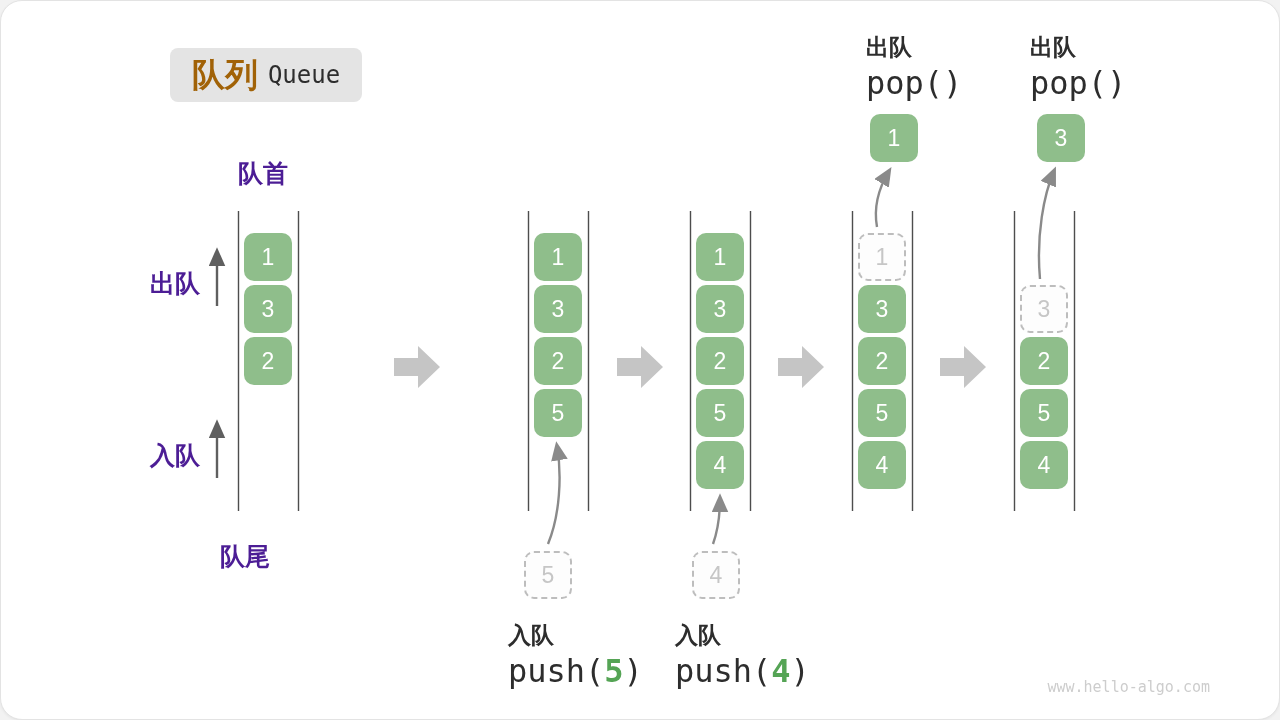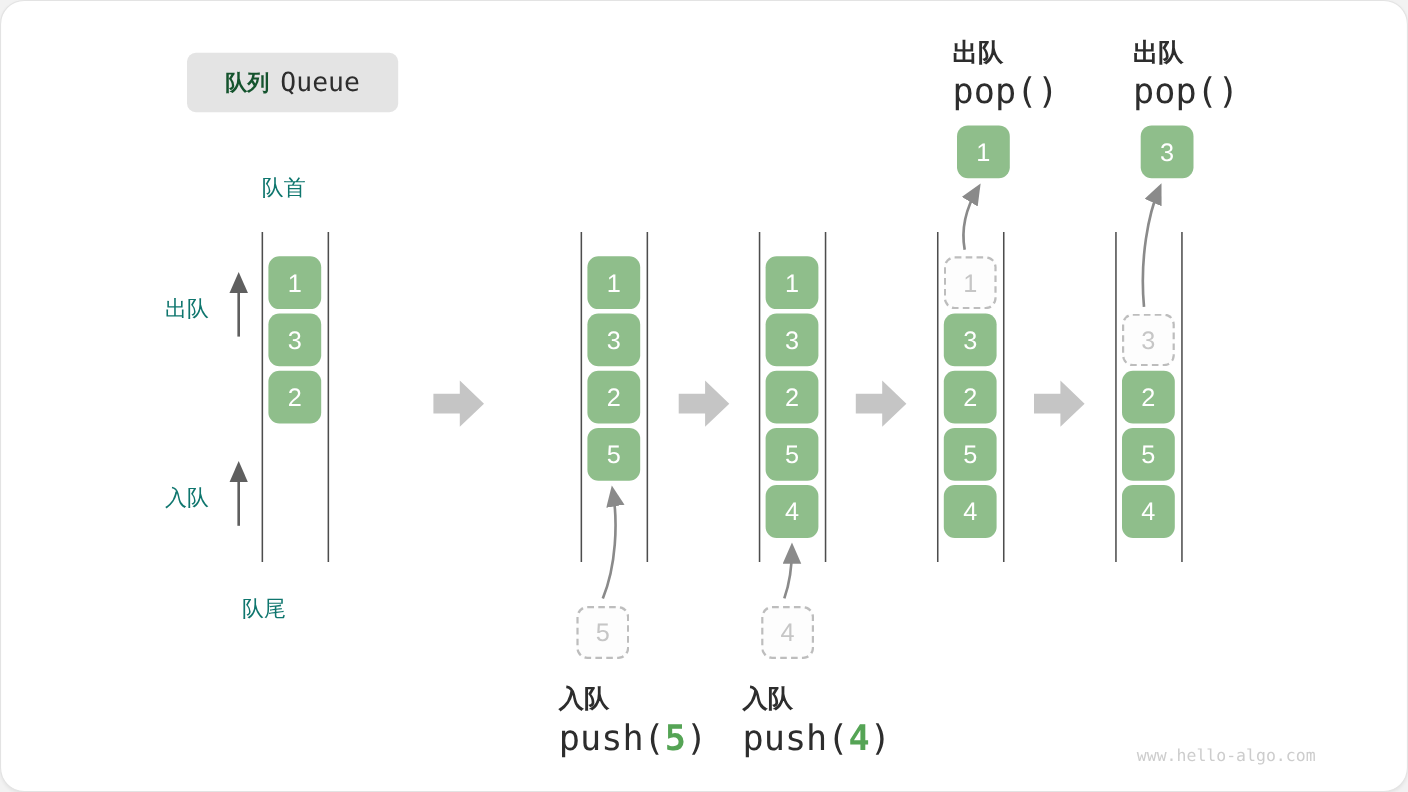--- a/index.html
+++ b/index.html
@@ -21,28 +21,28 @@
 
   .title-chip {
     position: absolute;
     left: 170px; top: 48px;
     width: 192px; height: 54px;
     background: #e4e4e4;
     border-radius: 8px;
     display: flex; align-items: center; justify-content: center;
     gap: 10px;
   }
-  .title-zh { font-weight: bold; font-size: 20px; color: #14532d; }
+  .title-zh { font-weight: bold; font-size: 33px; color: #a16207; }
   .title-en { font-family: "DejaVu Sans Mono", monospace; font-size: 24px; color: #2d2d2d; }
 
   .cn-label {
     position: absolute;
-    font-weight: normal;
-    font-size: 20px;
-    color: #0f766e;
+    font-weight: bold;
+    font-size: 25px;
+    color: #4c1d95;
     white-space: nowrap;
   }
 
   .box {
     position: absolute;
     width: 48px; height: 48px;
     border-radius: 10px;
     display: flex; align-items: center; justify-content: center;
     font-size: 23px;
     font-weight: 500;
@@ -64,21 +64,21 @@
   .op-label .op-name { font-weight: bold; font-size: 23px; display: block; }
   .op-label .op-call {
     font-family: "DejaVu Sans Mono", monospace;
     font-size: 32px;
     display: block;
   }
   .op-call .arg { color: #55a455; font-weight: bold; }
 
   .watermark {
     position: absolute;
-    right: 84px; top: 678px;
+    right: 70px; top: 678px;
     font-family: "DejaVu Sans Mono", monospace;
     font-size: 15px;
     color: #cdcdcd;
   }
 
   svg.overlay { position: absolute; inset: 0; width: 1280px; height: 720px; }
 </style>
 </head>
 <body>
 

